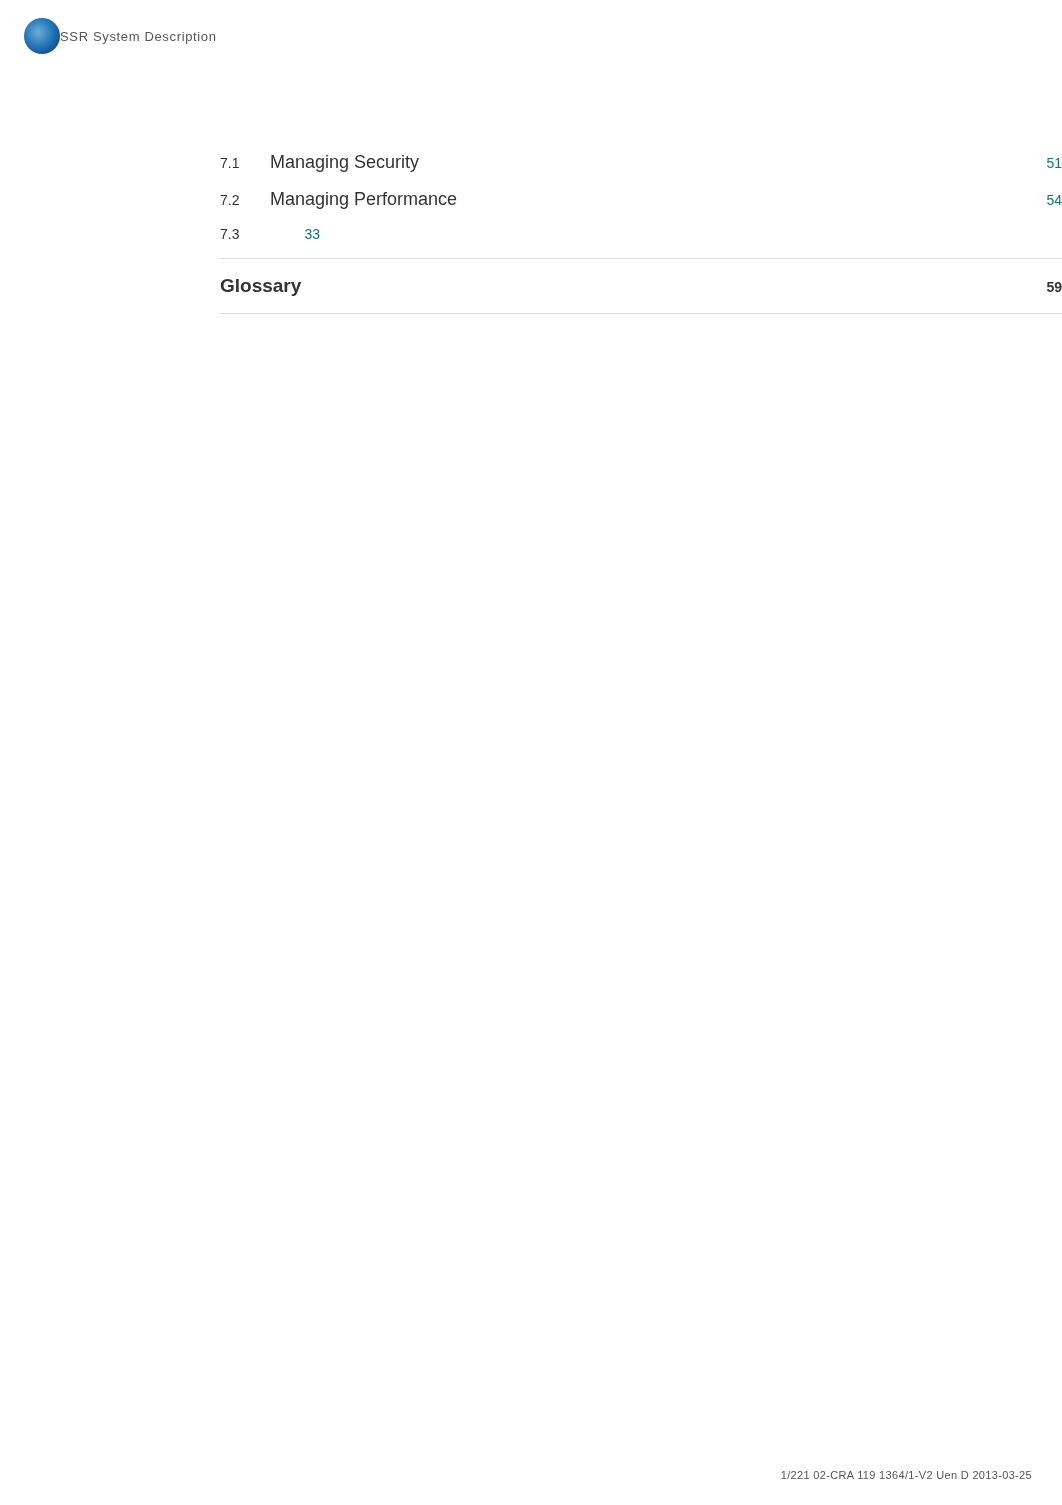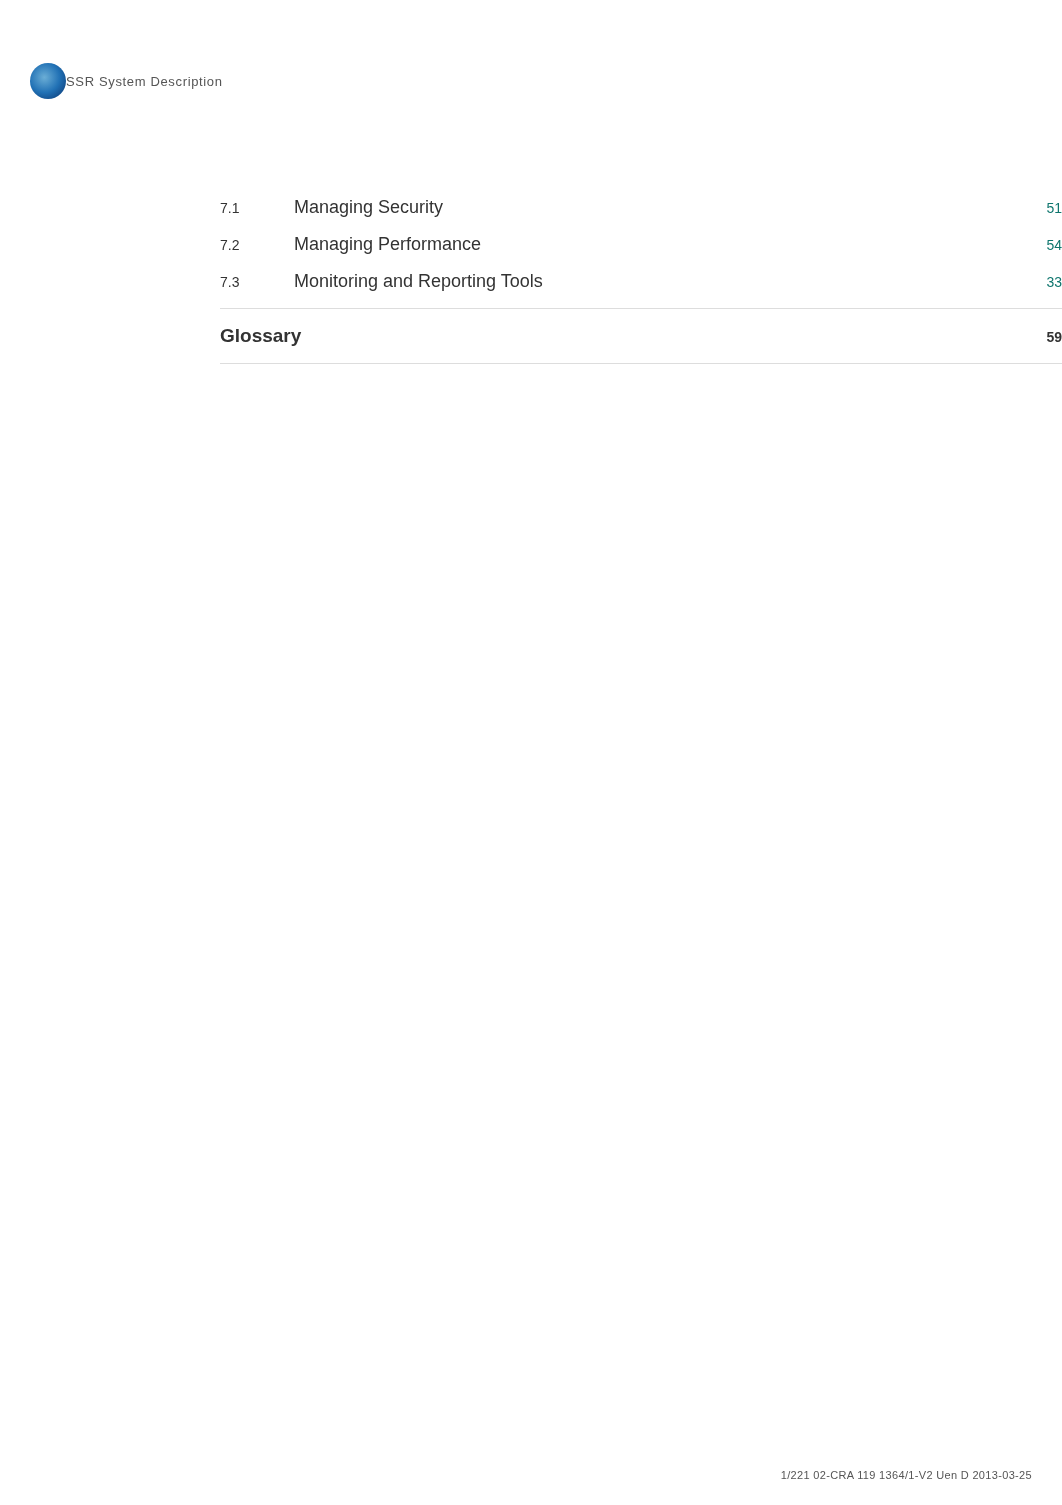--- a/index.html
+++ b/index.html
@@ -12,40 +12,38 @@
       width: 1062px;
       min-height: 1505px;
       background: #ffffff;
       font-family: Arial, Helvetica, sans-serif;
       position: relative;
     }
 
     .header {
       display: flex;
       align-items: center;
-      padding: 18px 30px;
+      padding: 18px 24px;
       border-bottom: none;
-      margin-top: 45px;
     }
 
     .header-title {
       font-size: 13px;
       color: #555;
       letter-spacing: 0.05em;
     }
 
     .toc-container {
       padding: 80px 0 0 220px;
     }
 
     .toc-row {
       display: flex;
       align-items: baseline;
       margin-bottom: 16px;
-      gap: 24px;
     }
 
     .toc-number {
       width: 50px;
       font-size: 14px;
       color: #333;
       flex-shrink: 0;
     }
 
     .toc-title {
@@ -124,21 +122,20 @@
   </div>
 
   <div class="toc-row">
     <span class="toc-number">7.2</span>
     <span class="toc-title">Managing  Performance</span>
     <span class="toc-page">54</span>
   </div>
 
   <div class="toc-row">
     <span class="toc-number">7.3</span>
-    <span class="toc-title">Monitoring  and  Reporting  Tools</span>
     <span class="toc-page">33</span>
   </div>
 
   <hr class="divider">
 
   <div class="toc-section-row">
     <span class="toc-section-title">Glossary</span>
     <span class="toc-section-page">59</span>
   </div>
 

